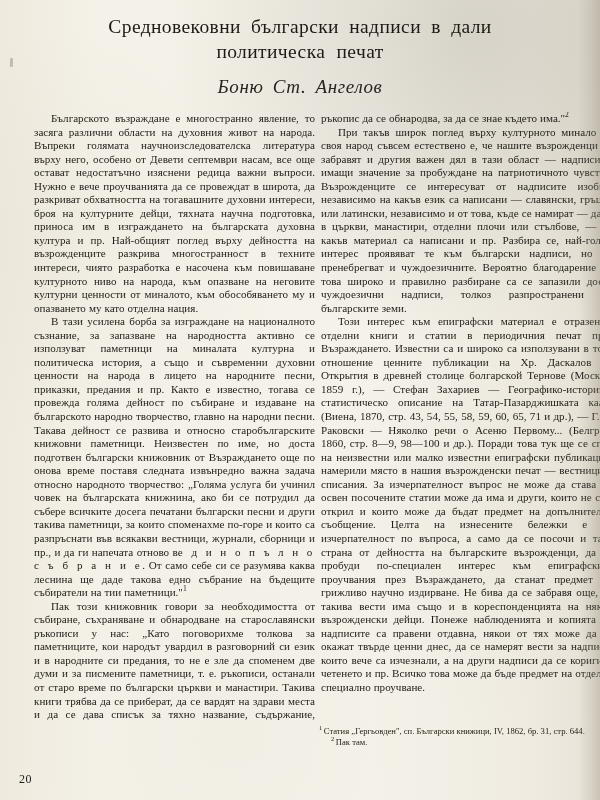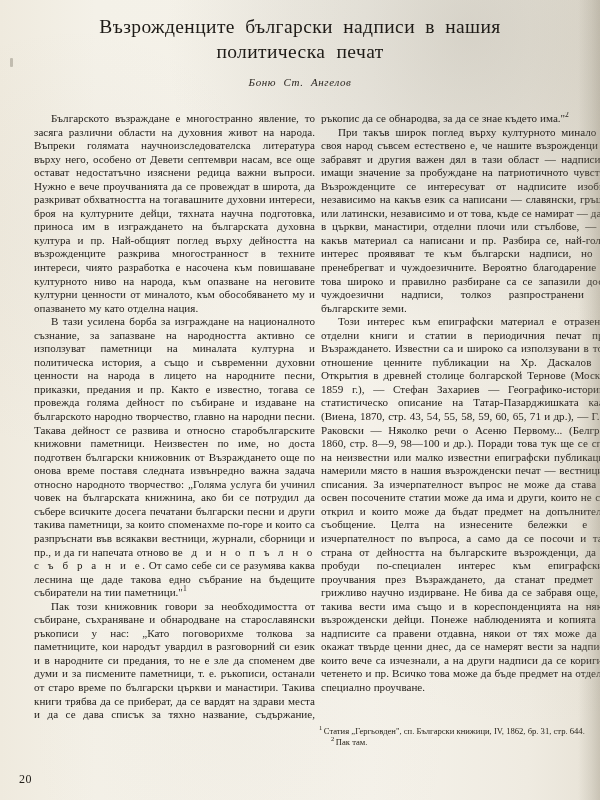--- a/index.html
+++ b/index.html
@@ -78,21 +78,21 @@
     display: block;
     word-spacing: 6px;
   }
   #author-line {
     position: absolute;
     left: 30px;
     top: 76px;
     width: 540px;
     text-align: center;
     font-style: italic;
-    font-size: 11px;
+    font-size: 19px;
     letter-spacing: 0.6px;
     word-spacing: 4px;
     color: #2a2620;
   }
 
   
   #columns {
     position: absolute;
     left: 16px;
     top: 112px;
@@ -167,21 +167,21 @@
 </style>
 </head>
 <body>
 
 <div id="page-scan">
 
   <div id="paper-grain"></div>
   <div id="top-left-speck"></div>
 
   <div id="title-block">
-    <h1 class="doc-title"><span>Възрожденците български надписи в нашия</span><span class="line2">политическа печат</span></h1>
+    <h1 class="doc-title"><span>Средновековни български надписи в дали</span><span class="line2">политическа печат</span></h1>
   </div>
 
   <div id="author-line">Боню Ст. Ангелов</div>
 
   <div id="columns">
 
     <div class="column" id="column-left">
       <p class="body-par">Българското възраждане е многостранно явление, то засяга различни области на духовния живот на народа. Въпреки голямата научноизследователска литература върху него, особено от Девети септември насам, все още остават недостатъчно изяснени редица важни въпроси. Нужно е вече проучванията да се провеждат в широта, да разкриват обхватността на тогавашните духовни интереси, броя на културните дейци, тяхната научна подготовка, приноса им в изграждането на българската духовна култура и пр. Най-общият поглед върху дейността на възрожденците разкрива многостранност в техните интереси, чиято разработка е насочена към повишаване културното ниво на народа, към опазване на неговите културни ценности от миналото, към обособяването му и опазването му като отделна нация.</p>
       <p class="body-par"><span>В тази усилена борба за изграждане на националното съзнание, за запазване на народността активно се използуват паметници на миналата културна и политическа история, а също и съвременни духовни ценности на народа в лицето на народните песни, приказки, предания и пр. Както е известно, тогава се провежда голяма дейност по събиране и издаване на българското народно творчество, главно на народни песни. Такава дейност се развива и относно старобългарските книжовни паметници. Неизвестен по име, но доста подготвен български книжовник от Възраждането още по онова време поставя следната извънредно важна задача относно народното творчество: „Голяма услуга би учинил човек на българската книжнина, ако би се потрудил да събере всичките досега печатани български песни и други такива паметници, за които споменахме по-горе и които са разпръснати във всякакви вестници, журнали, сборници и пр., и да ги напечата отново в</span><span class="spaced">е д и н о   п ъ л н о   с ъ б р а н и е</span><span>. От само себе си се разумява каква леснина ще даде такова едно събрание на бъдещите събиратели на тии паметници."</span><sup class="fn">1</sup></p>
       <p class="body-par">Пак този книжовник говори за необходимостта от събиране, съхраняване и обнародване на старославянски ръкописи у нас: „Като поговорихме толкова за паметниците, кои народът увардил в разговорний си език и в народните си предания, то не е зле да споменем две думи и за писмените паметници, т. е. ръкописи, останали от старо време по български църкви и манастири. Такива книги трябва да се приберат, да се вардят на здрави места и да се дава списък за тяхно название, съдържание, правописание или да се преписва по няколко страници от тях, та той списък с преписа от всякой</p>

